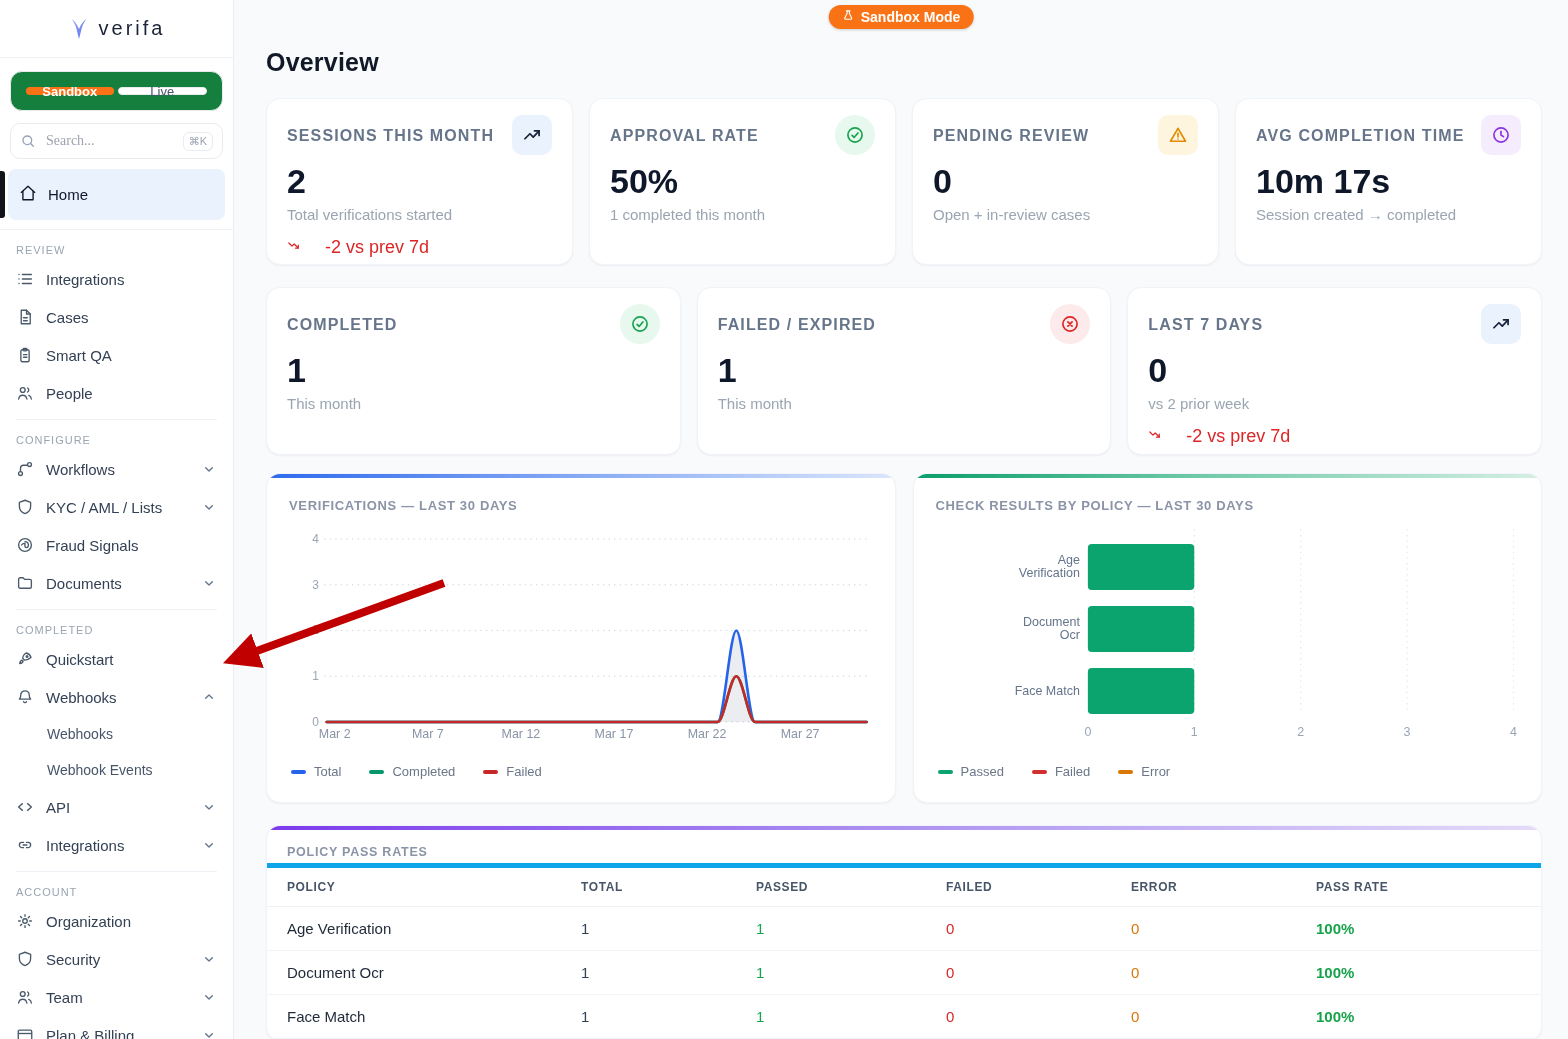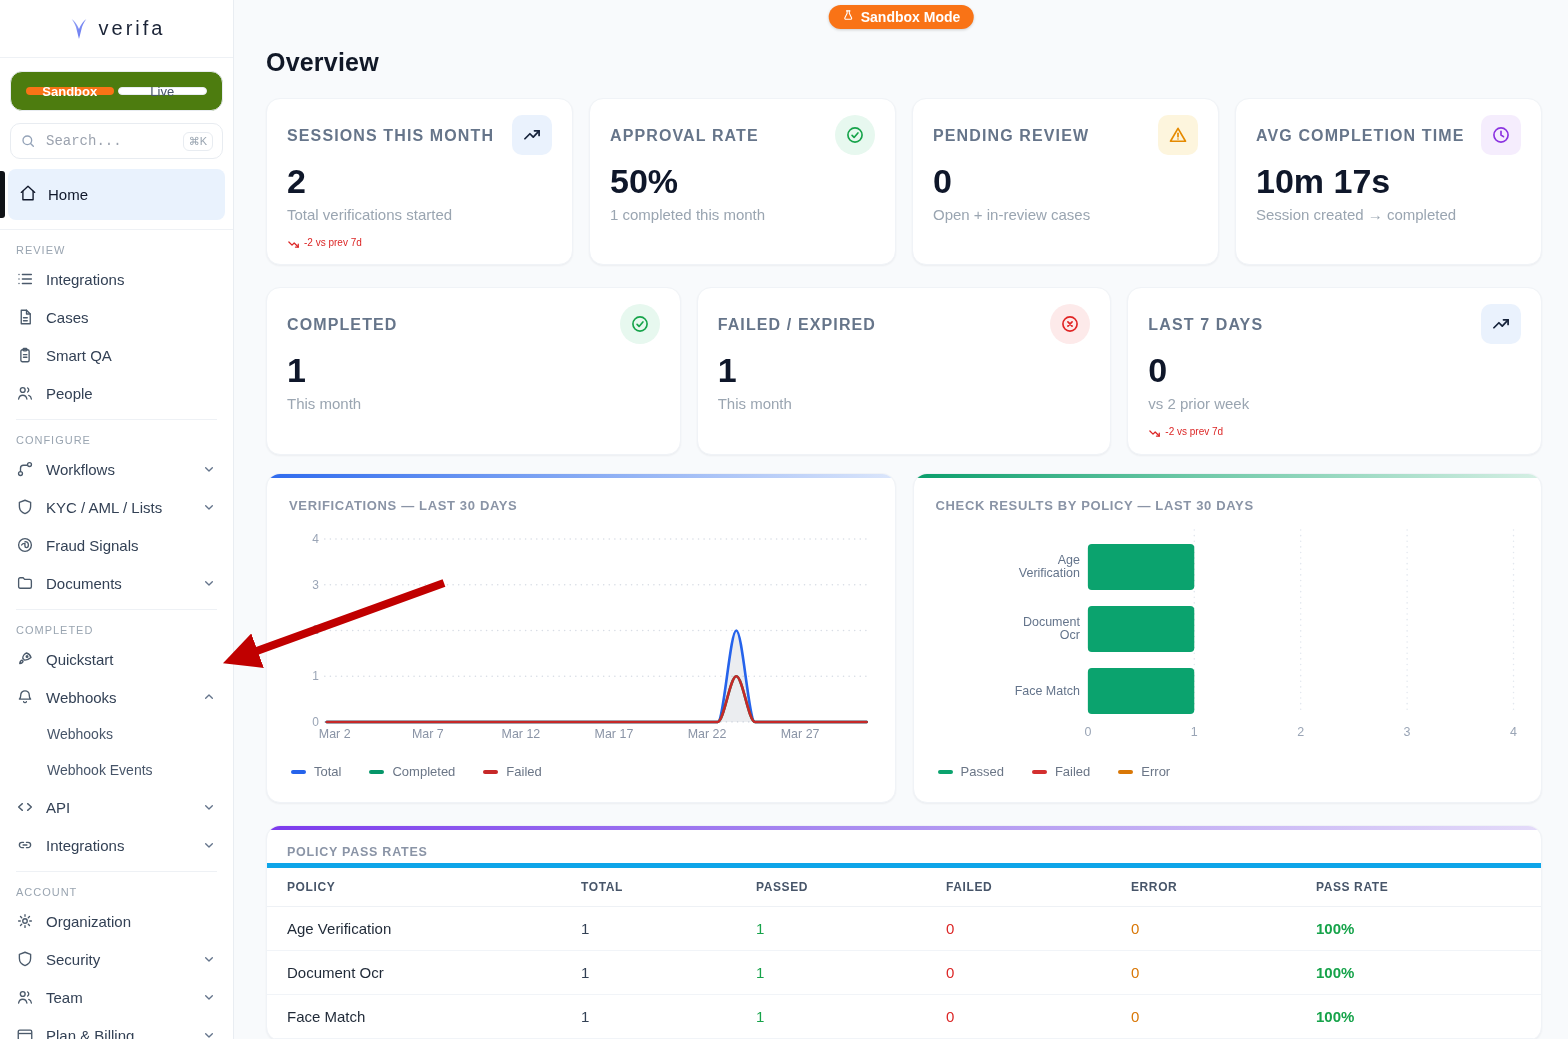--- a/index.html
+++ b/index.html
@@ -4,27 +4,27 @@
 <style>
   html,body{margin:0;padding:0}
   body{font-family:"Liberation Sans",sans-serif;background:#f8fafc;color:#0f172a}
   .page{position:relative;width:1568px;height:1039px;overflow:hidden;background:#f8fafc}
 
   
   .sidebar{position:absolute;left:0;top:0;width:234px;height:1039px;background:#fff;border-right:1px solid #e9edf2;box-sizing:border-box;overflow:hidden}
   .brand{height:57px;border-bottom:1px solid #eef1f5;display:flex;align-items:center;justify-content:center;gap:9px}
   .brand-mark svg{width:22px;height:26px;display:block}
   .brand-name{font-size:20px;letter-spacing:3px;color:#1b2437;font-weight:500}
-  .env{margin:13px 10px 0;border:1px solid #e8ecf1;border-radius:12px;padding:15px;display:flex;gap:4px;height:40px;box-sizing:border-box;background:#4d7c0f}
+  .env{margin:13px 10px 0;border:1px solid #e8ecf1;border-radius:12px;padding:15px;display:flex;gap:4px;height:40px;box-sizing:border-box;background:#15803d}
   .env-btn{flex:1;border-radius:8px;font-size:13px;display:flex;align-items:center;justify-content:center;border:none;background:none;cursor:pointer;font-family:inherit}
   .env-sandbox{background:var(--accent,#f97316);color:#fff;font-weight:600}
   .env-live{background:#fff;color:#475569;border:1px solid #e8ecf1}
   .search{margin:12px 10px 0;height:36px;border:1px solid #e8ecf1;border-radius:10px;display:flex;align-items:center;gap:8px;padding:0 9px;box-sizing:border-box}
   .search .ic16{color:#94a3b8;display:flex}
-  .search input{flex:1;min-width:0;border:0;outline:0;font-size:14px;color:#334155;background:transparent;font-family:Liberation Mono, monospace}
+  .search input{flex:1;min-width:0;border:0;outline:0;font-size:14px;color:#334155;background:transparent;font-family:Liberation Serif, serif}
   .search input::placeholder{color:#9ca3af}
   .kbd{font-size:11px;color:#9aa5b1;border:1px solid #e8ecf1;border-radius:6px;padding:2px 5px}
   .nav-home{margin:10px 8px 0;height:51px;background:var(--nav-active,#e9f2fd);border-radius:8px;display:flex;align-items:center;gap:11px;padding:0 11px;position:relative;cursor:pointer}
   .nav-home::before{content:"";position:absolute;left:-8px;top:2px;bottom:2px;width:5px;background:#101317;border-radius:0 3px 3px 0}
   .nav-home .nav-label{color:#0f172a;font-weight:500}
   .sep-full{border-top:1px solid #eef1f5;margin-top:9px}
   .sep{border-top:1px solid #eef1f5;margin:7px 16px 0}
   .sec{margin:14px 16px 4px;font-size:11px;font-weight:400;letter-spacing:.09em;color:#9aa5b1}
   .nav-item{height:38px;display:flex;align-items:center;gap:12px;padding:0 16px;cursor:pointer}
   .nav-label{font-size:15px;color:#334155}
@@ -51,21 +51,21 @@
   .stat-label{font-size:16px;font-weight:700;letter-spacing:.07em;color:#66758a;padding-top:12px}
   .icon-box{width:40px;height:40px;border-radius:10px;display:flex;align-items:center;justify-content:center}
   .icon-box svg{width:20px;height:20px}
   .ib-blue{background:#eaf2fd;color:#16233b}
   .ib-green{background:#e7f8ef;color:#16a34a;border-radius:50%}
   .ib-amber{background:#fdf5dd;color:#e58a00}
   .ib-purple{background:#f5edfd;color:#8b33e0}
   .ib-red{background:#fdeaea;color:#e02424;border-radius:50%}
   .stat-value{font-size:34px;font-weight:800;color:#0f172a;margin-top:8px;line-height:1.1}
   .stat-sub{font-size:15px;color:#9aa5b1;margin-top:6px}
-  .stat-delta{display:flex;gap:2px;margin-top:14px;font-size:10px;color:var(--danger,#dc2626)}
+  .stat-delta{display:flex;align-items:center;gap:23px;margin-top:14px;font-size:18px;color:var(--danger,#dc2626)}
   .stat-delta svg{width:15px;height:15px}
 
   .charts{position:absolute;left:32px;right:26px;top:473px;display:grid;grid-template-columns:1fr 1fr;gap:17px}
   .chart-card{height:330px;position:relative;overflow:hidden;border-radius:14px}
   .grad{position:absolute;left:0;right:0;top:0;height:4px;border-radius:14px 14px 0 0}
   .grad-blue{background:linear-gradient(90deg,#2f6bee 0%,#7ea4f3 45%,#dbe6fb 100%)}
   .grad-green{background:linear-gradient(90deg,#0a9e6b 0%,#6fc9a8 45%,#d5efe4 100%)}
   .grad-purple{background:linear-gradient(90deg,#7c3aed 0%,#a98bf0 45%,#e4dbf9 100%)}
   .chart-title{position:absolute;top:24px;left:22px;font-size:13px;font-weight:700;letter-spacing:.05em;color:#8a94a6;z-index:2}
   .chart-card svg.plot{position:absolute;left:0;top:0;width:100%;height:330px}

